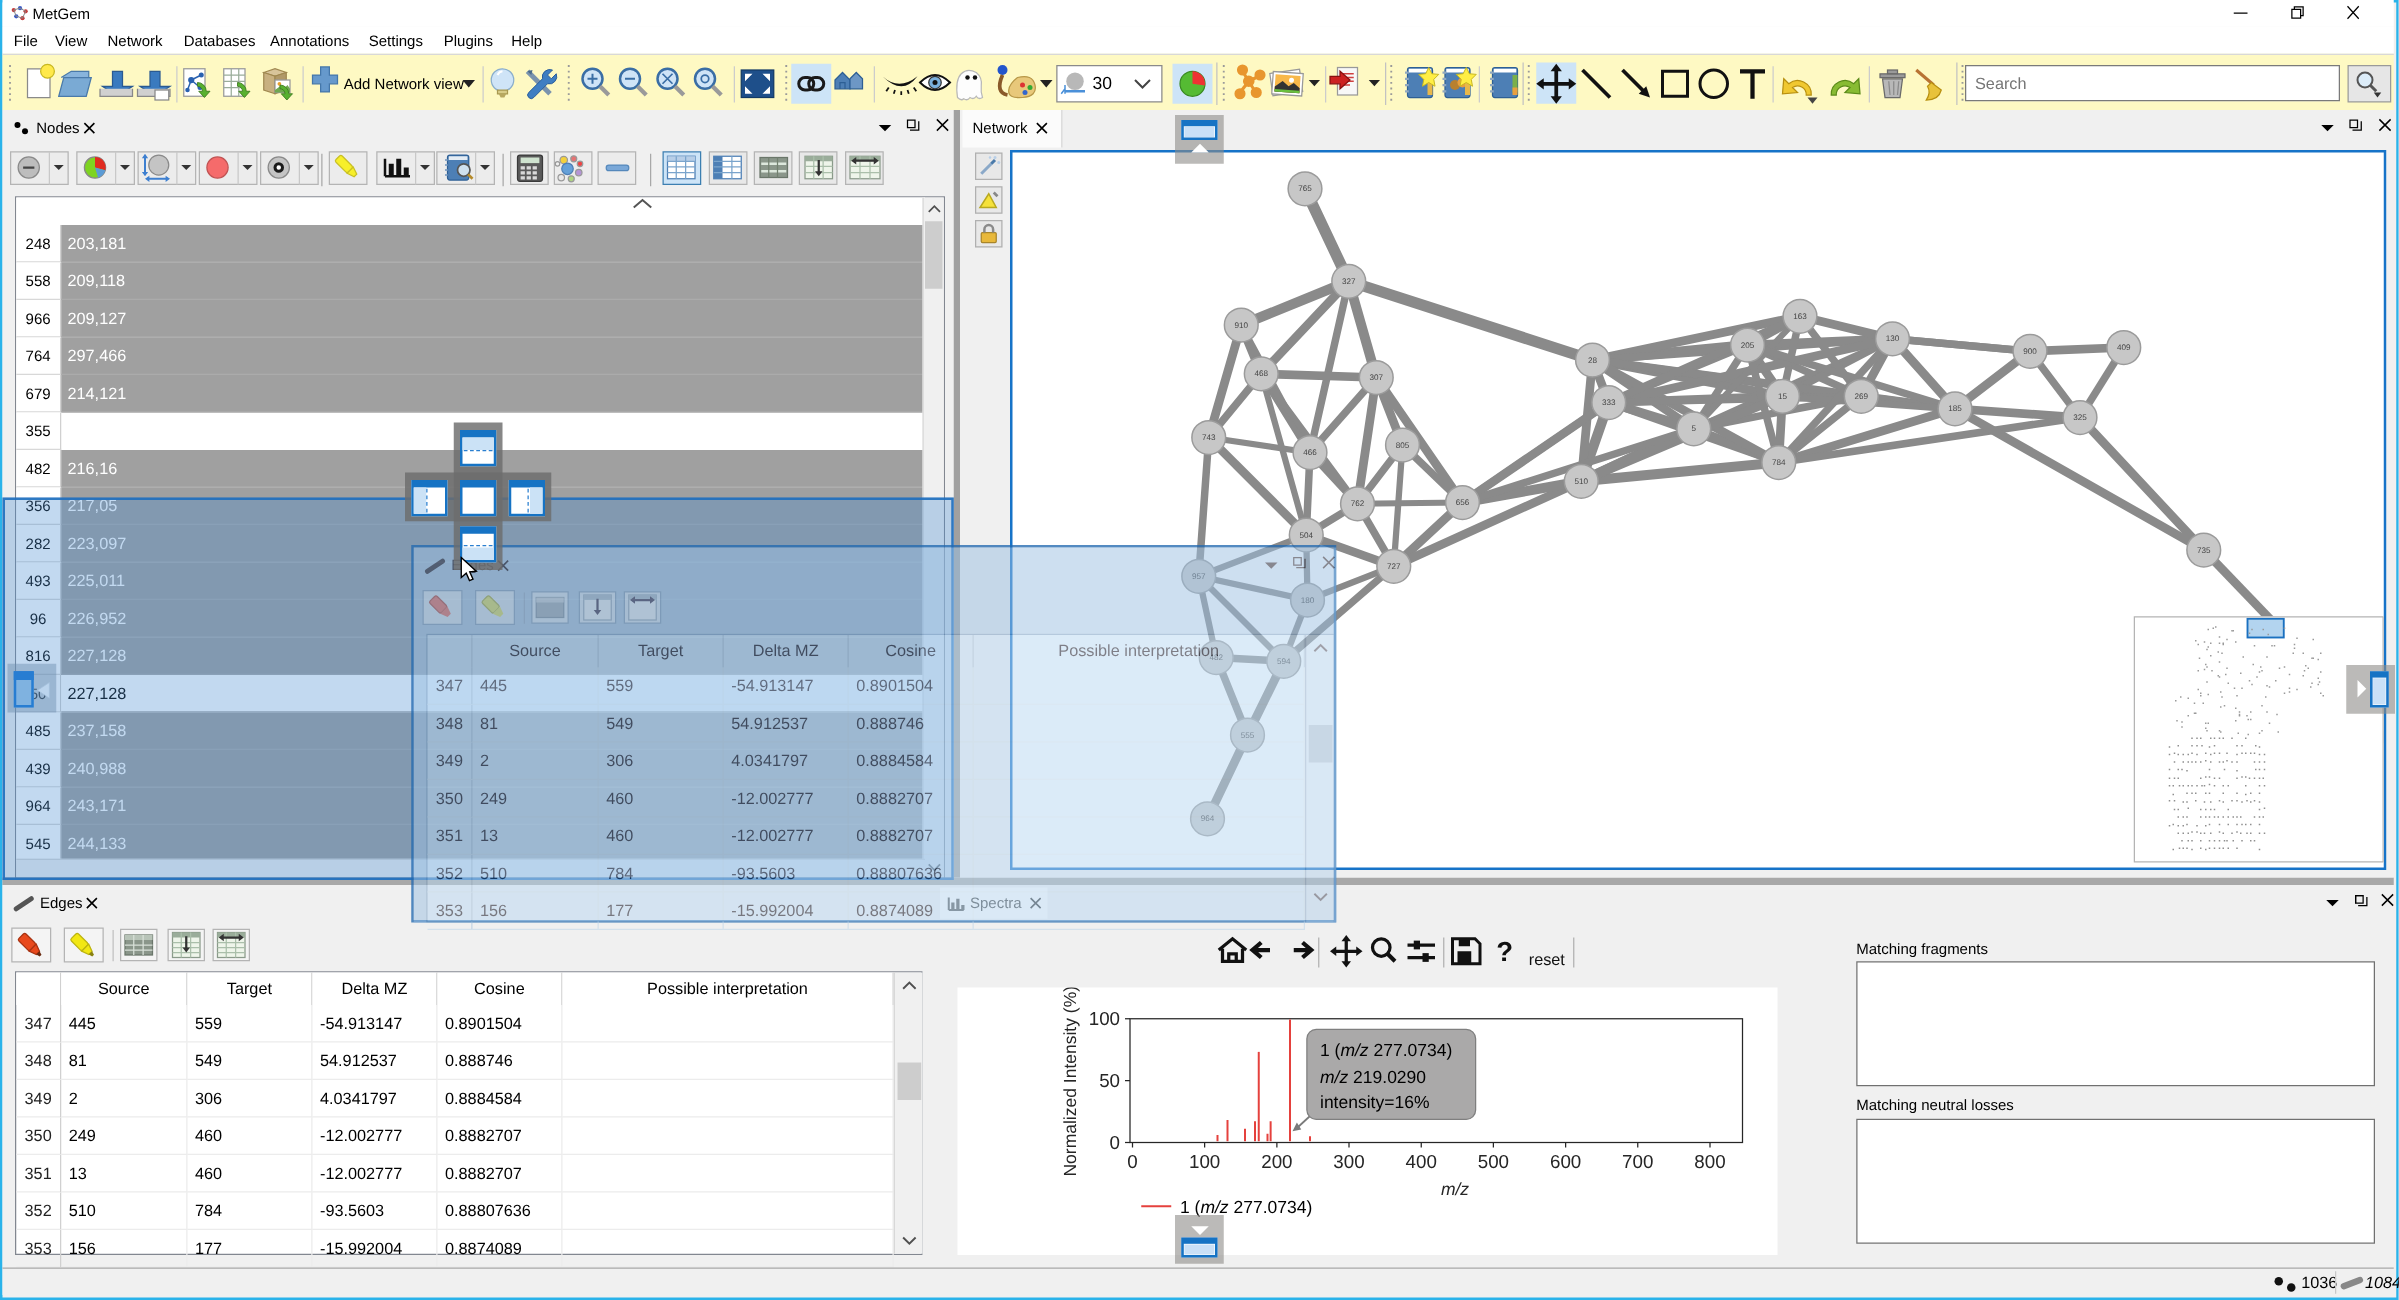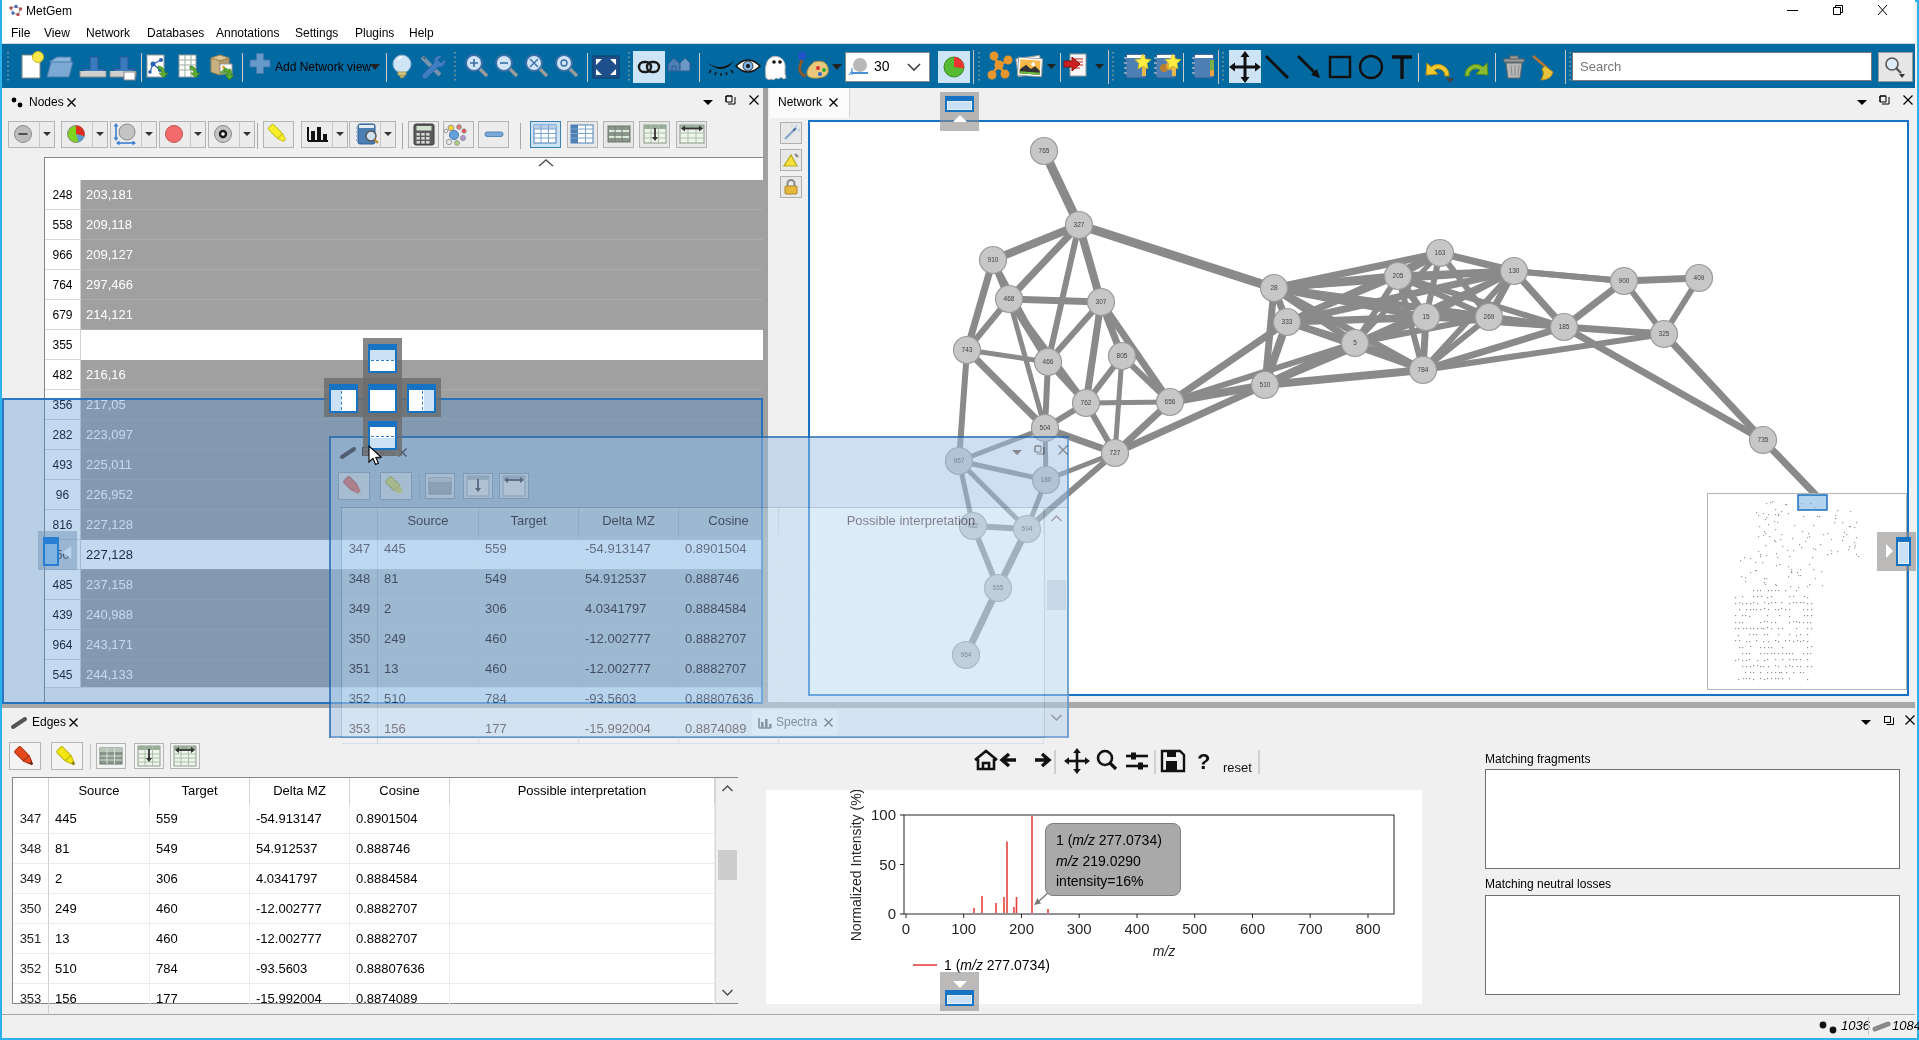--- a/index.html
+++ b/index.html
@@ -9,29 +9,29 @@
 .abs { position:absolute; }
 
 
 #titlebar { position:absolute; left:2px; top:0; width:1913px; height:21px; background:#fff; }
 #titletext { position:absolute; left:24px; top:4px; font-size:12px; }
 .winbtn { position:absolute; top:0; width:45px; height:21px; }
 
 #menubar { position:absolute; left:2px; top:21px; width:1913px; height:22px; background:#fff; }
 #menubar span { position:absolute; top:5px; font-size:12px; }
 
-#toolbar { position:absolute; left:2px; top:43px; width:1913px; height:45px; background:#0369a1; border-top:1px solid #d8d8d8; }
+#toolbar { position:absolute; left:2px; top:43px; width:1913px; height:45px; background:#fef9c3; border-top:1px solid #d8d8d8; }
 
 
 .ptitle { font-size:12px; color:#000; }
 
 
 #nodes { position:absolute; left:2px; top:88px; width:761px; height:615px; background:#f0f0f0; }
 #nodes-tb { position:absolute; left:0; top:30px; width:761px; height:36px; }
-#nodes-table { position:absolute; left:10px; top:69px; width:744px; height:546px; background:#fff; border:1px solid #828790;margin-left:32px; }
+#nodes-table { position:absolute; left:10px; top:69px; width:744px; height:546px; background:#fff; border:1px solid #828790; }
 .nrow { position:absolute; left:36px; width:690px; height:30px; background:#a0a0a0; color:#fff; font-size:13px; line-height:30px; padding-left:5px; border-bottom:1px solid #ababab; }
 .nhdr { position:absolute; left:0; width:36px; height:30px; background:#fff; color:#000; font-size:12px; line-height:30px; text-align:center; border-bottom:1px solid #d8d8d8; border-right:1px solid #d0d0d0;}
 #nvscroll { position:absolute; right:0; top:0; width:17px; height:545px; background:#f0f0f0; border-left:1px solid #d8d8d8; }
 #nhscroll { position:absolute; left:0px; bottom:0; width:727px; height:15px; background:#f0f0f0; border-top:1px solid #d8d8d8; }
 
 
 #vsplit { position:absolute; left:763px; top:88px; width:5px; height:614px; background:#a0a0a0; }
 #hsplit { position:absolute; left:2px; top:702px; width:1913px; height:6px; background:#a8a8a8; }
 
 
@@ -1440,21 +1440,21 @@
   <div class="mbox" style="top:61px"></div>
   <div class="mlabel" style="left:737px;top:169px">Matching neutral losses</div>
   <div class="mbox" style="top:187px"></div>
 </div>
 
 <div id="status">
   <svg class="abs" style="left:1815px;top:4px" width="22" height="16">
       <circle cx="6" cy="6" r="3.4" fill="#111"></circle>
       <circle cx="16" cy="11" r="3.4" fill="#111"></circle>
     </svg>
-  <div class="abs" style="left:1839px;top:3px;font-size:13px;font-style:italic">1036</div>
+  <div class="abs" style="left:1839px;top:3px;font-size:13px;">1036</div>
   <div class="abs" style="left:1866px;top:2px;width:1px;height:18px;background:#c8c8c8"></div>
   <svg class="abs" style="left:1870px;top:4px" width="20" height="14">
       <line x1="3" y1="10" x2="16" y2="5" stroke="#888" stroke-width="5" stroke-linecap="round"></line>
     </svg>
   <div class="abs" style="left:1890px;top:3px;font-size:13px;font-style:italic">1084</div>
 </div>
 
 <div id="dropzone"></div>
 <div id="floatpanel">
  <div id="fpinner">

